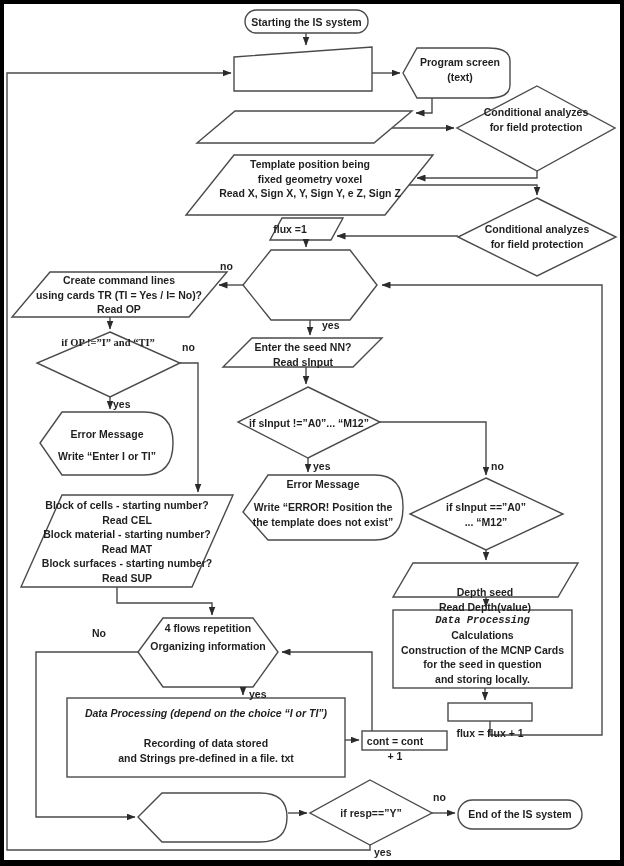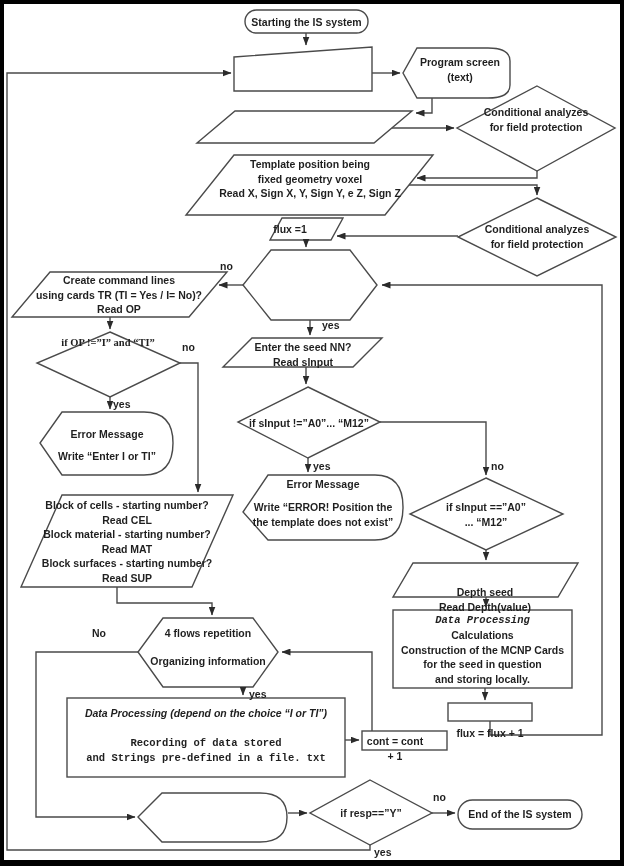--- a/index.html
+++ b/index.html
@@ -16,21 +16,21 @@
   svg .wire{fill:none;stroke:var(--line,#4a4a4a);stroke-width:1.4;}
   .t{
     position:absolute;
     font-size:10.5px;font-weight:700;line-height:14.5px;
     color:var(--text,#1f1f1f);
     text-align:center;white-space:pre-line;
     transform:translateX(-4px) translateY(-4px); 
   }
   .italic{font-style:italic;}
   .lh22{line-height:22px;}
-  .lh28{line-height:28px;}
+  .lh28{line-height:18px;}
   .lbl{text-align:center;white-space:nowrap;}
 </style>
 </head>
 <body>
 
 <div class="page">
 
   <svg class="diagram" viewBox="0 0 624 866" xmlns="http://www.w3.org/2000/svg">
     <defs>
       <marker id="arr" markerUnits="userSpaceOnUse" markerWidth="9" markerHeight="7" refX="8.5" refY="3.5" orient="auto">
@@ -135,21 +135,21 @@
   <div class="t italic" style="left:395px;top:613px;width:175px;font-family:Liberation Mono, monospace;">Data Processing</div>
   <div class="t" style="left:395px;top:628px;width:175px;">Calculations
 Construction of the MCNP Cards
 for the seed in question
 and storing locally.</div>
   <div class="t" style="left:450px;top:726px;width:80px;">flux = flux + 1</div>
   <div class="t" style="left:363px;top:734px;width:64px;">cont = cont + 1</div>
   <div class="t lh28" style="left:138px;top:619px;width:140px;">4 flows repetition
 Organizing information</div>
   <div class="t italic" style="left:72px;top:706px;width:268px;">Data Processing (depend on the choice “I or TI”)</div>
-  <div class="t" style="left:72px;top:736px;width:268px;font-family:Liberation Mono, monospace;">Recording of data stored
+  <div class="t" style="left:72px;top:736px;width:268px;">Recording of data stored
 and Strings pre-defined in a file. txt</div>
   <div class="t" style="left:321px;top:806px;width:100px;">if resp==”Y”</div>
   <div class="t" style="left:460px;top:807px;width:120px;">End of the IS system</div>
 
   <div class="t lbl" style="left:220px;top:259px;">no</div>
   <div class="t lbl" style="left:322px;top:318px;">yes</div>
   <div class="t lbl" style="left:182px;top:340px;">no</div>
   <div class="t lbl" style="left:113px;top:397px;">yes</div>
   <div class="t lbl" style="left:313px;top:459px;">yes</div>
   <div class="t lbl" style="left:491px;top:459px;">no</div>

